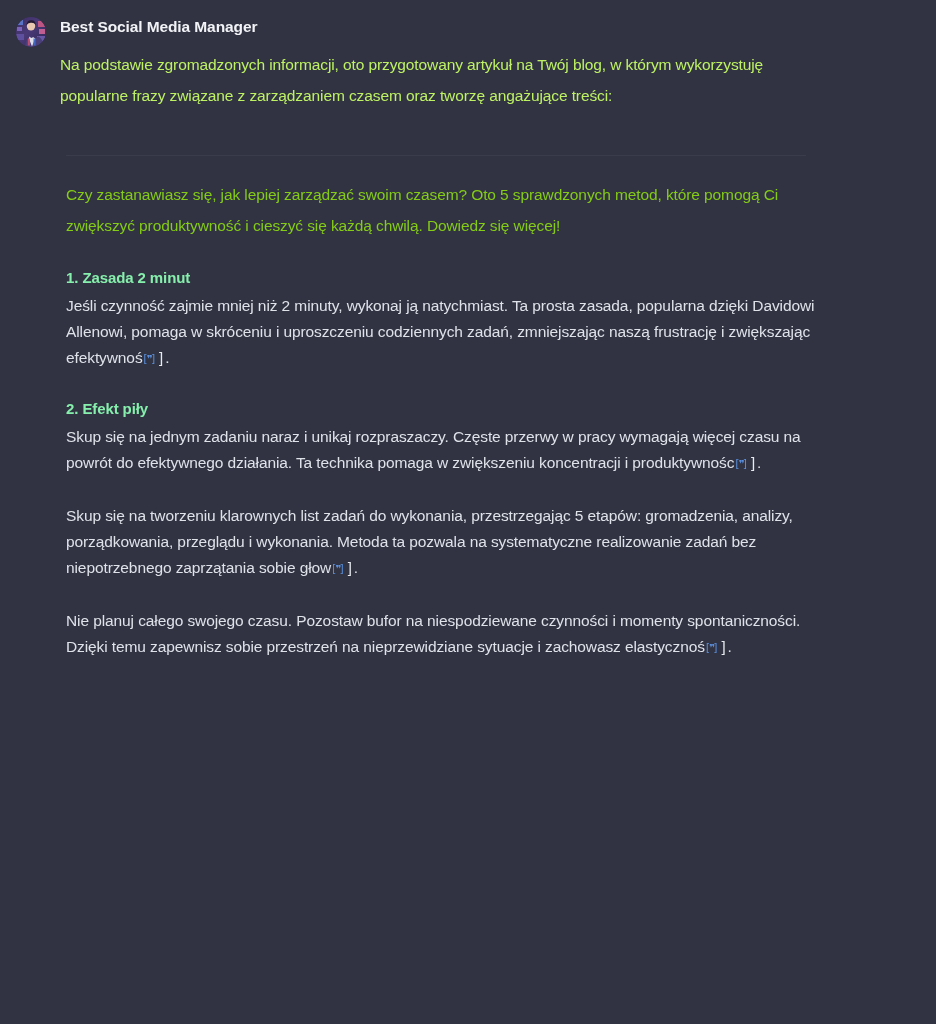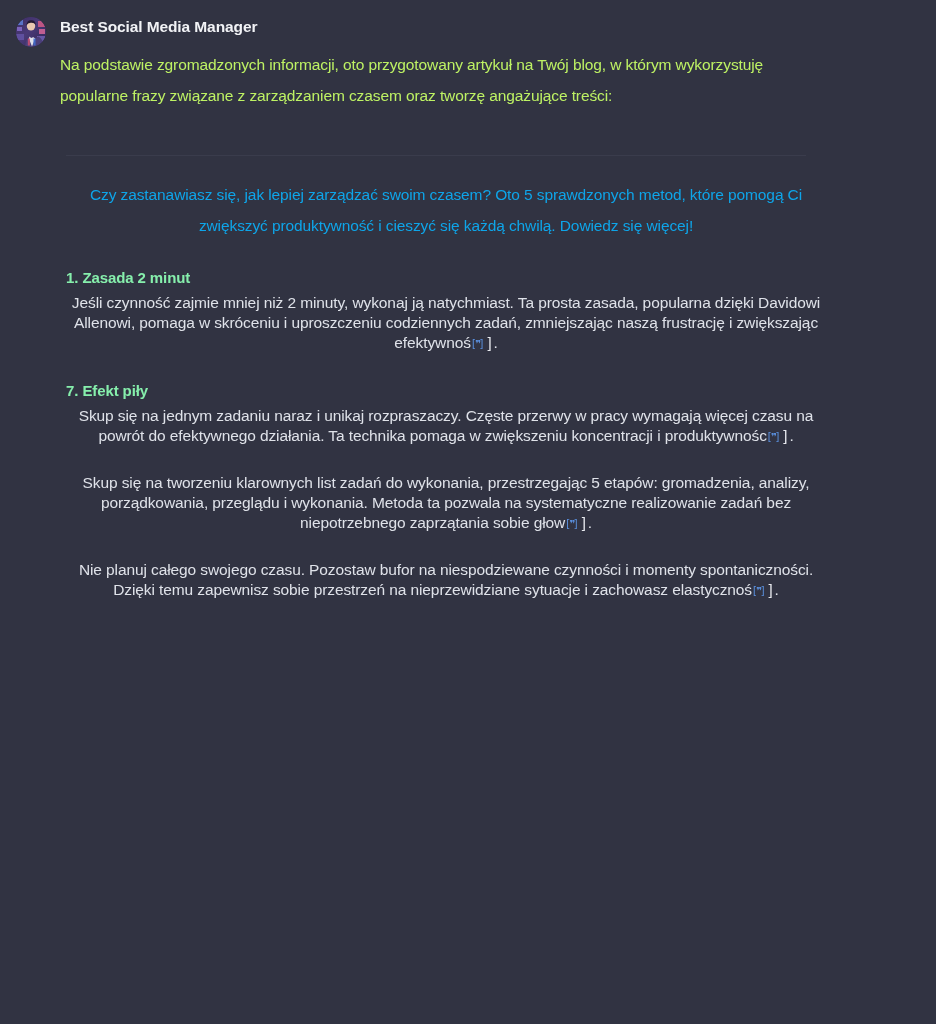--- a/index.html
+++ b/index.html
@@ -91,46 +91,44 @@
     letter-spacing: -0.1px;
   }
   .headline .emoji {
     font-size: 15px;
     margin-right: 5px;
   }
 
   .lead-para {
     font-size: 15.5px;
     line-height: 31px;
-    color: #0ea5e9;
+    color: #84cc16;
     letter-spacing: -0.1px;
     margin: 23px 0 0 0;
     max-width: 820px;
-    text-align: center;
   }
 
   .section {
     margin-top: 26px;
   }
   .section-title {
     font-size: 15px;
     font-weight: bold;
     line-height: 22px;
     color: #86efac;
     margin: 0 0 4px 0;
     letter-spacing: -0.1px;
   }
   .section-body {
     font-size: 15.5px;
-    line-height: 20px;
+    line-height: 26px;
     color: #dfe2e9;
     letter-spacing: -0.1px;
     margin: 0;
     max-width: 860px;
-    text-align: center;
   }
 
   
   .citation {
     color: #5a8fdd;
     font-size: 11px;
     letter-spacing: 0;
     vertical-align: 1px;
     padding: 0 1px;
     cursor: pointer;
@@ -195,21 +193,21 @@
 
 
       <p class="lead-para">Czy zastanawiasz się, jak lepiej zarządzać swoim czasem? Oto 5 sprawdzonych metod, które pomogą Ci zwiększyć produktywność i cieszyć się każdą chwilą. Dowiedz się więcej!</p>
 
       <div class="section">
         <div class="section-title">1. Zasada 2 minut</div>
         <p class="section-body"><span>Jeśli czynność zajmie mniej niż 2 minuty, wykonaj ją natychmiast. Ta prosta zasada, popularna dzięki Davidowi Allenowi, pomaga w skróceniu i uproszczeniu codziennych zadań, zmniejszając naszą frustrację i zwiększając efektywnoś</span><span class="citation">[<span class="cite-quote">❞</span>]</span><span class="cite-close">]</span><span>.</span></p>
       </div>
 
       <div class="section">
-        <div class="section-title">7. Efekt piły</div>
+        <div class="section-title">2. Efekt piły</div>
         <p class="section-body"><span>Skup się na jednym zadaniu naraz i unikaj rozpraszaczy. Częste przerwy w pracy wymagają więcej czasu na powrót do efektywnego działania. Ta technika pomaga w zwiększeniu koncentracji i produktywnośc</span><span class="citation">[<span class="cite-quote">❞</span>]</span><span class="cite-close">]</span><span>.</span></p>
       </div>
 
       <div class="section">
         <p class="section-body"><span>Skup się na tworzeniu klarownych list zadań do wykonania, przestrzegając 5 etapów: gromadzenia, analizy, porządkowania, przeglądu i wykonania. Metoda ta pozwala na systematyczne realizowanie zadań bez niepotrzebnego zaprzątania sobie głow</span><span class="citation">[<span class="cite-quote">❞</span>]</span><span class="cite-close">]</span><span>.</span></p>
       </div>
 
       <div class="section">
         <p class="section-body"><span>Nie planuj całego swojego czasu. Pozostaw bufor na niespodziewane czynności i momenty spontaniczności. Dzięki temu zapewnisz sobie przestrzeń na nieprzewidziane sytuacje i zachowasz elastycznoś</span><span class="citation">[<span class="cite-quote">❞</span>]</span><span class="cite-close">]</span><span>.</span></p>
       </div>

